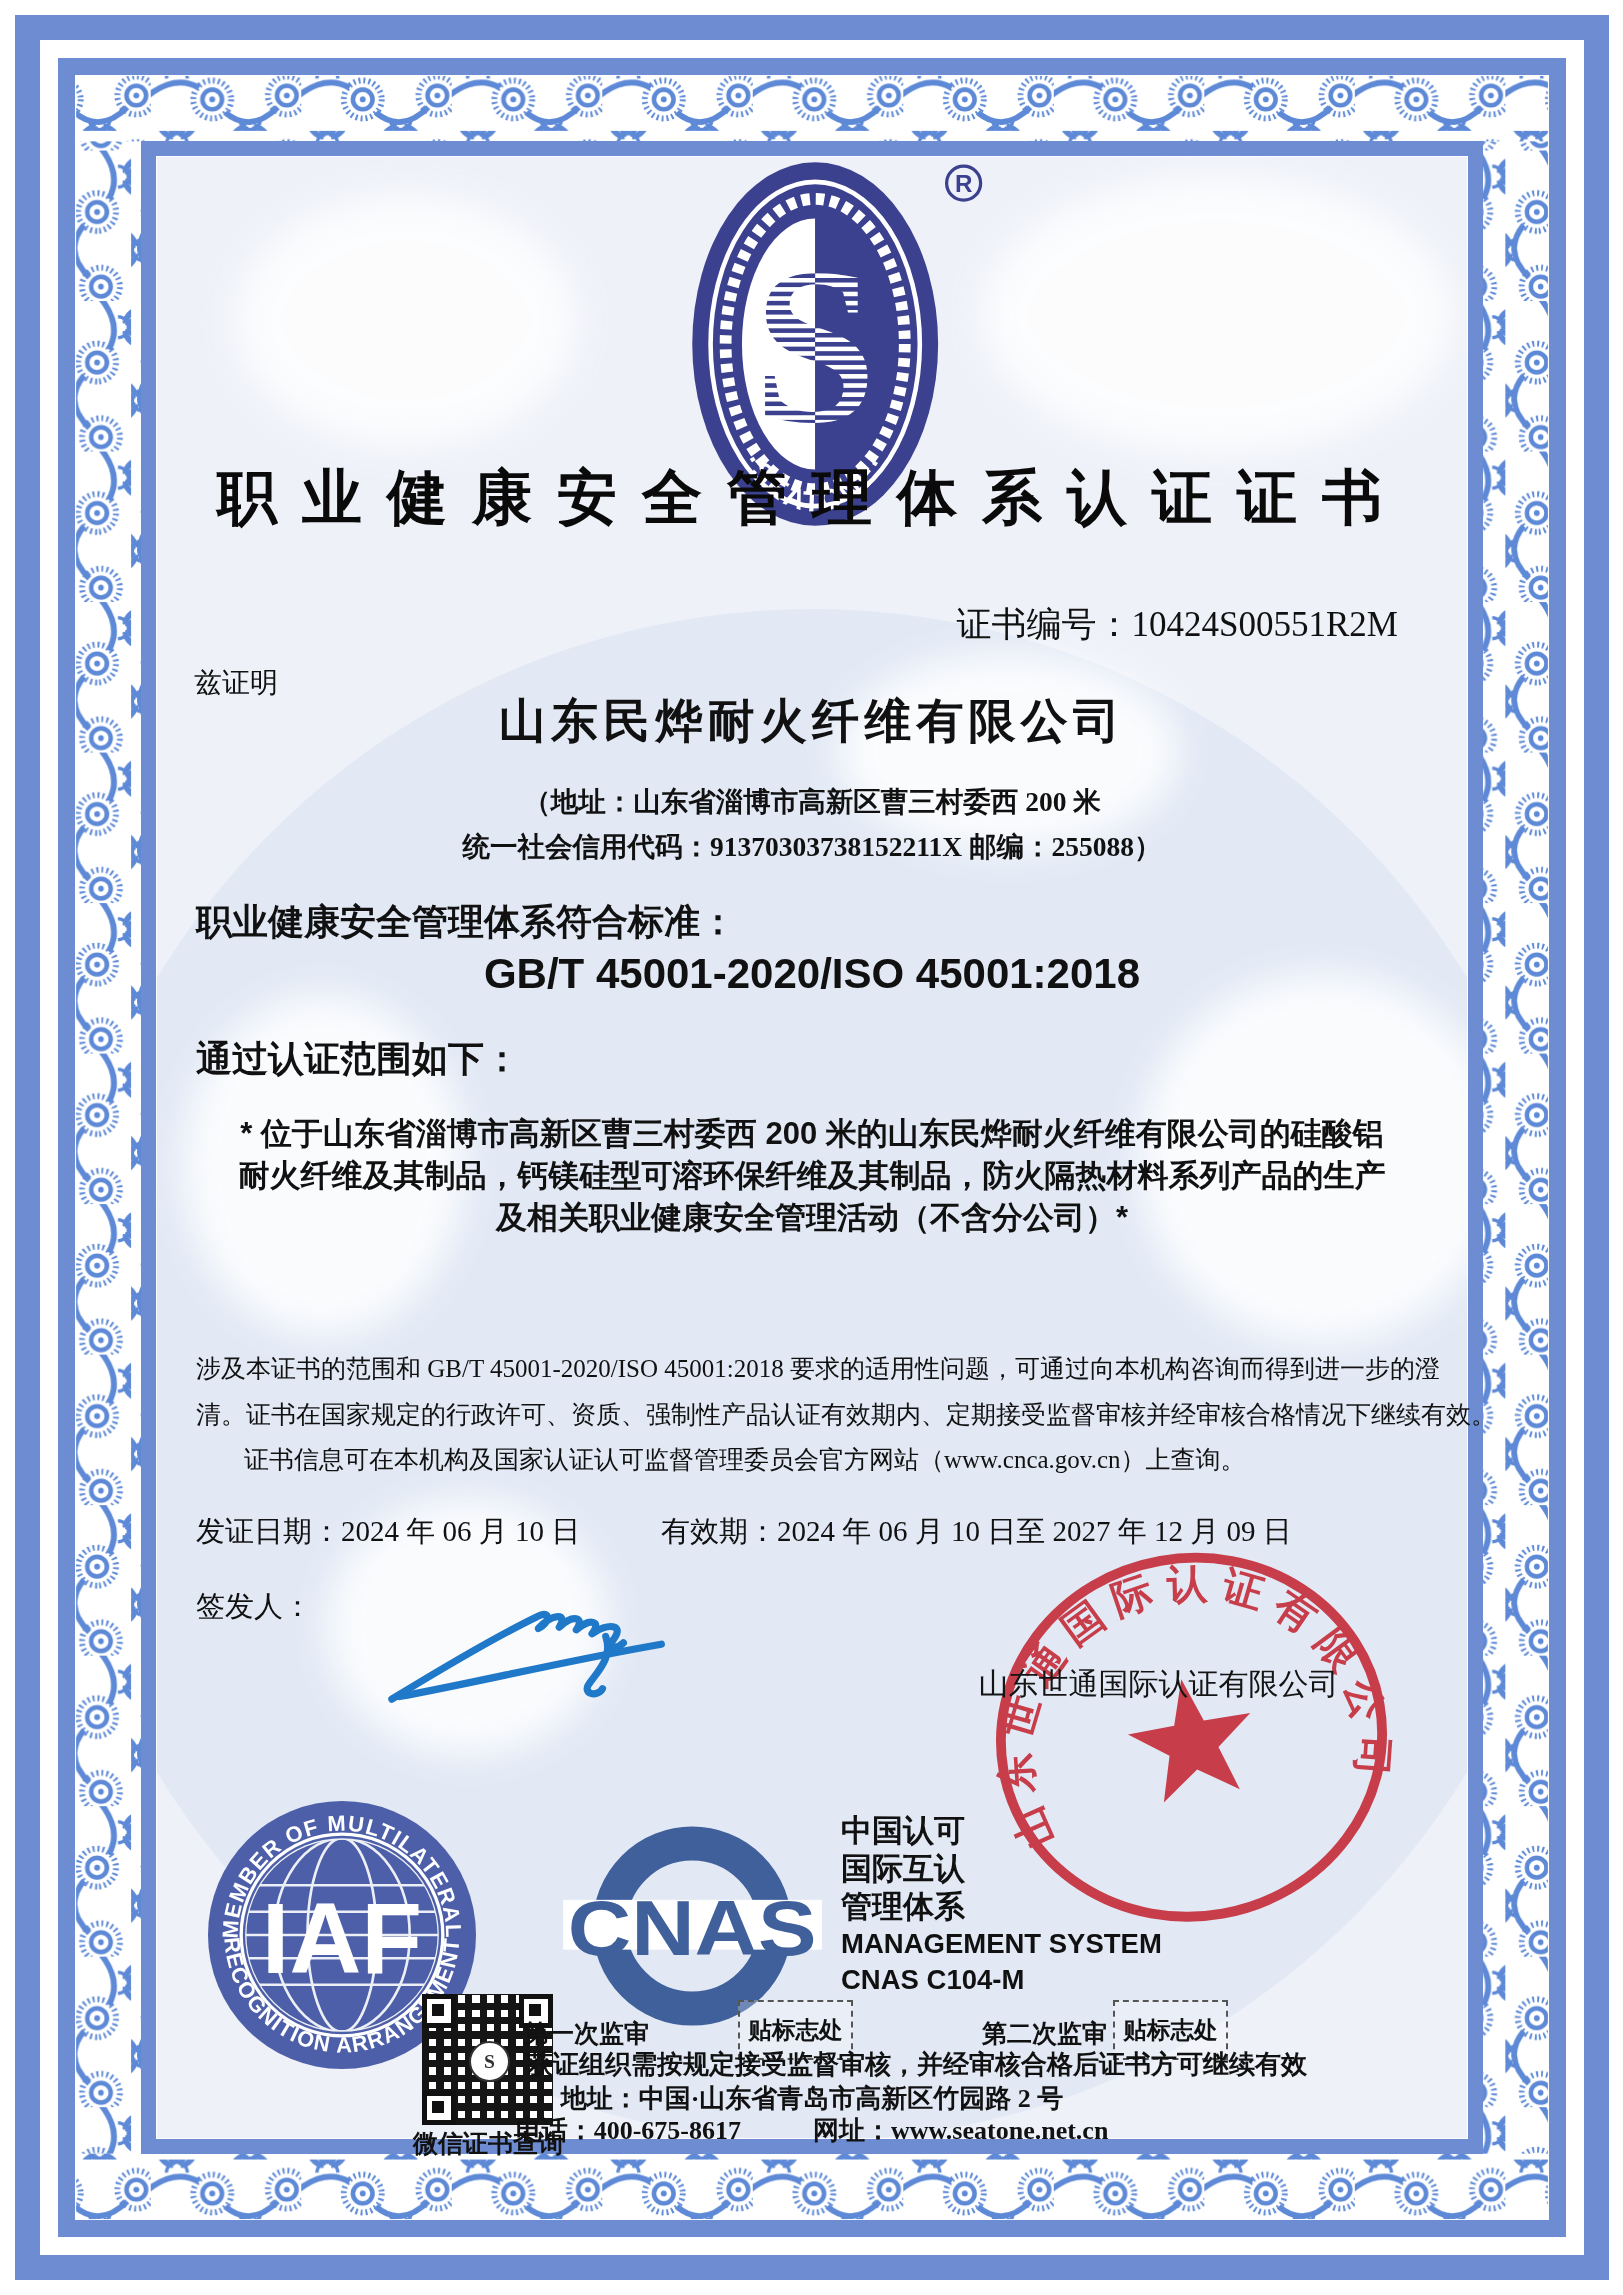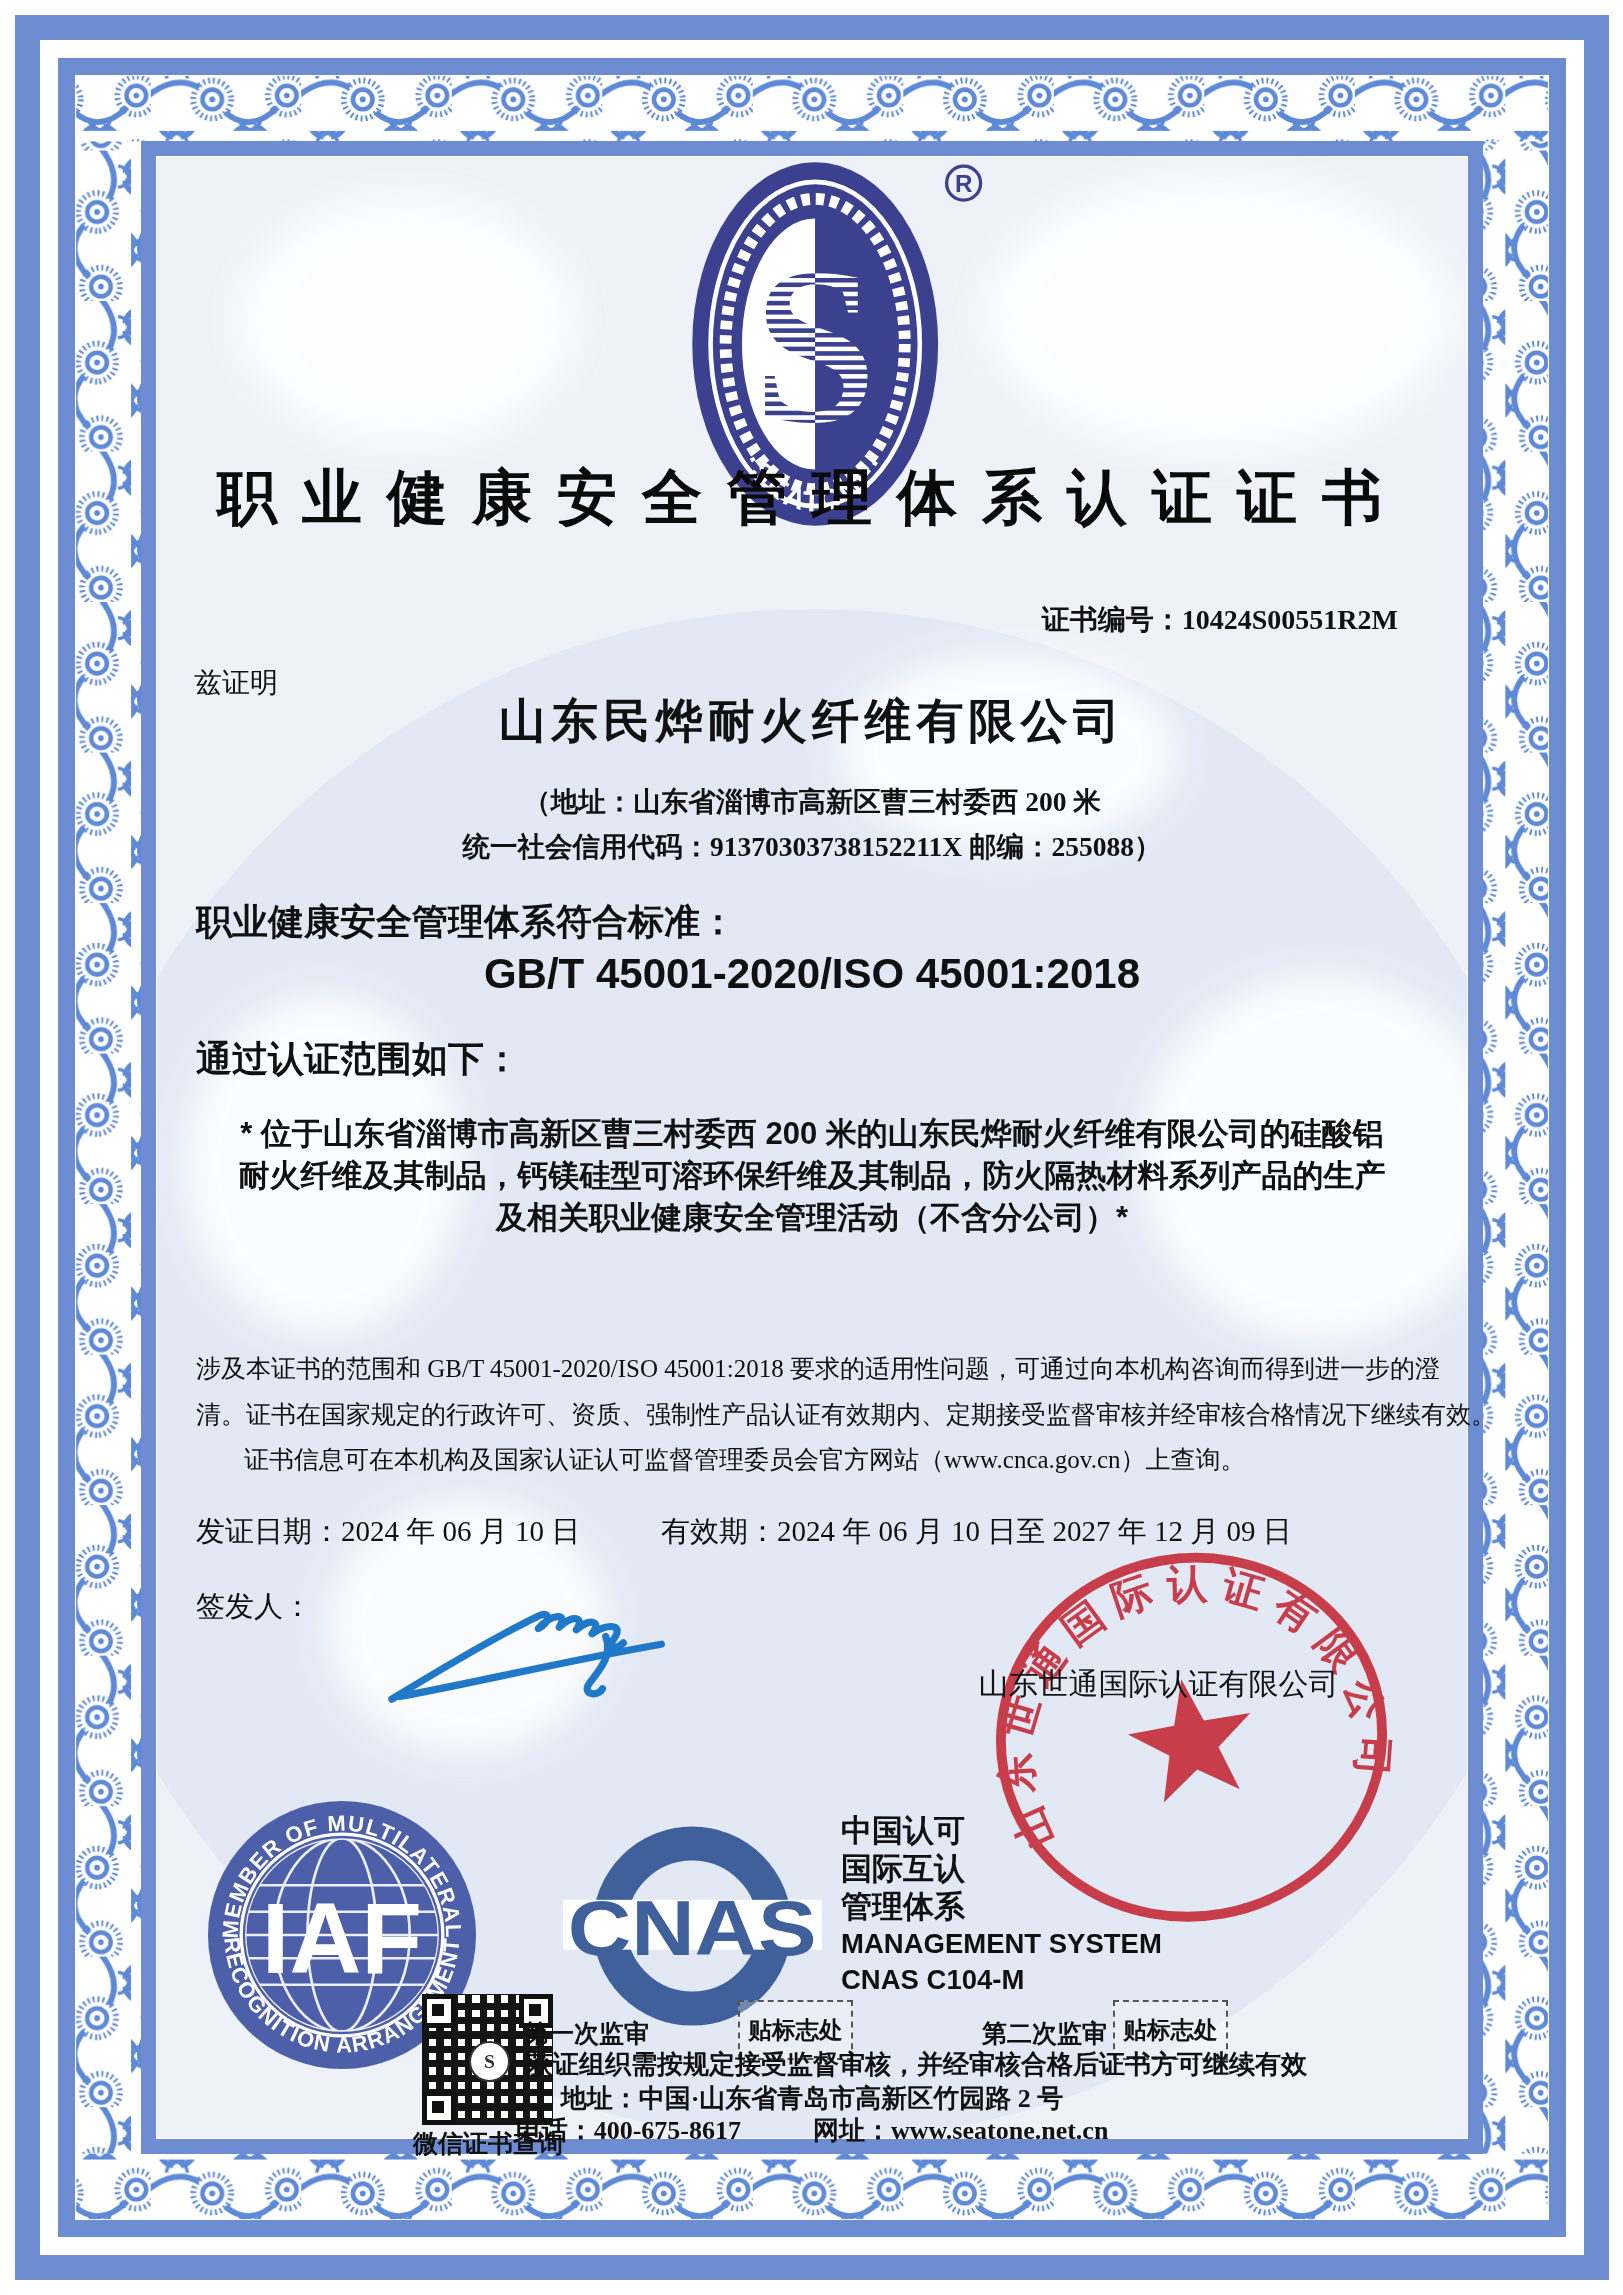--- a/index.html
+++ b/index.html
@@ -17,21 +17,21 @@
                 background:#e2e9f5;}
   .blob{position:absolute;background:#ffffff;border-radius:50%;filter:blur(18.3px);opacity:.85;}
   
   .content{position:absolute;inset:0;}
   .serif{font-family:"Liberation Serif","DejaVu Serif",serif;}
   .sans{font-family:"Liberation Sans","DejaVu Sans",sans-serif;}
   .b{font-weight:bold;}
   .ctr{left:0;right:0;text-align:center;}
   .nowrap{white-space:nowrap;}
   .title{font-size:60px;font-weight:bold;letter-spacing:25px;color:#0a0a0a;}
-  .certno{font-size:28px;font-weight:bold;}
+  .certno{font-size:35px;font-weight:normal;}
   .std{font-size:42px;font-weight:bold;letter-spacing:0;}
   .scopeline{font-size:31px;font-weight:bold;line-height:42px;}
   .discl{font-size:25px;line-height:46px;}
   .lbl{font-size:36px;font-weight:bold;}
   .date{font-size:29px;}
   .footnote{font-size:26px;font-weight:bold;}
   .sticker-box{border:2px dashed #555;width:111px;height:56px;display:flex;align-items:center;justify-content:center;
                font-size:23.6px;font-weight:bold;background:rgba(255,255,255,.25);}
   .audit-lbl{font-size:25px;font-weight:bold;}
   

